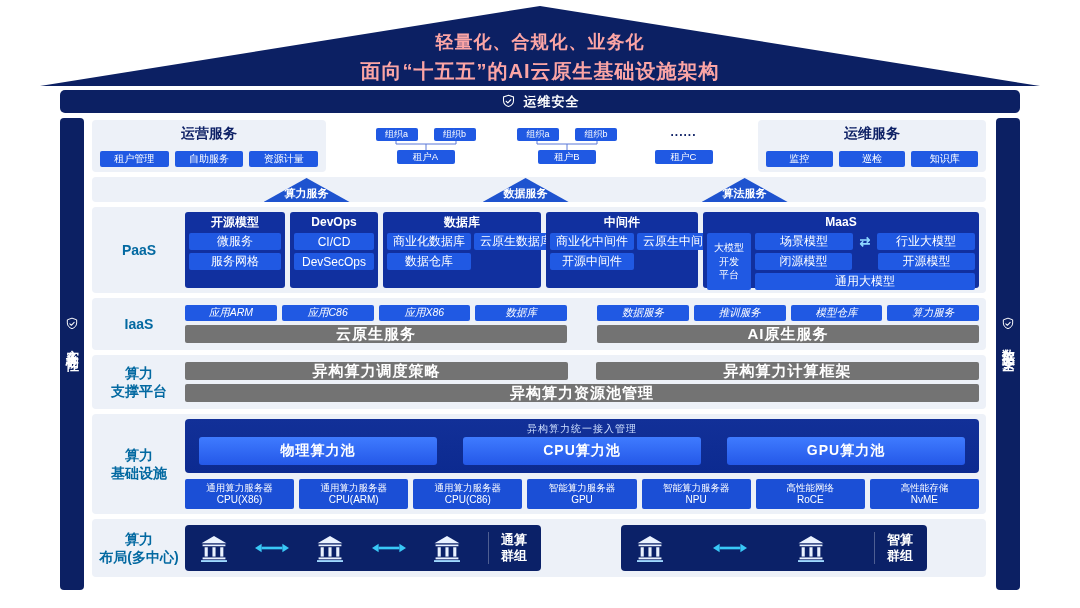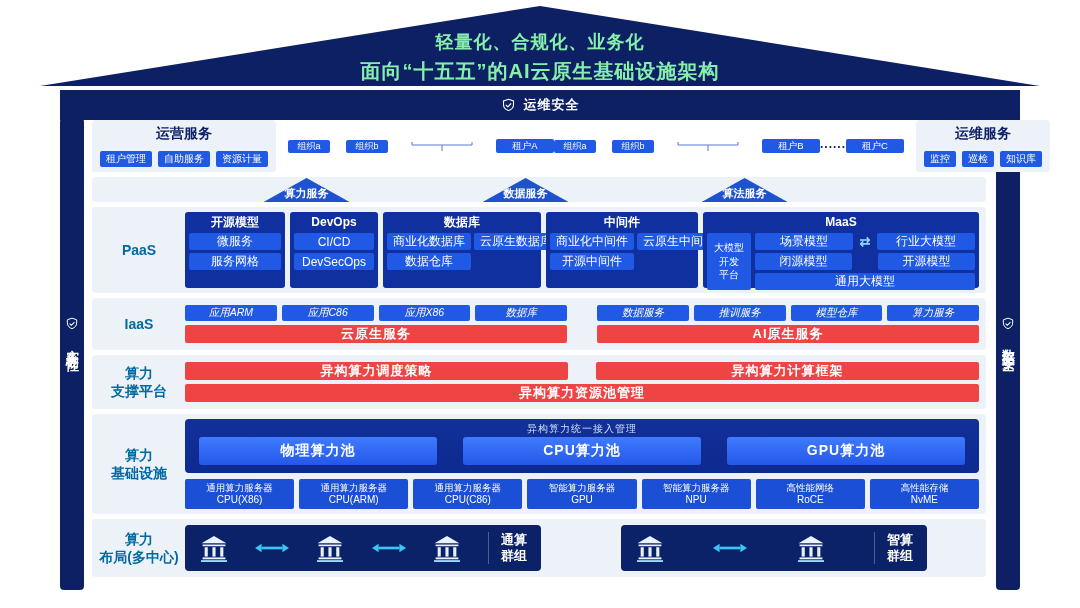--- a/index.html
+++ b/index.html
@@ -7,29 +7,29 @@
     width:1080px;height:608px;position:relative;overflow:hidden;
     background:#ffffff;font-family:"Liberation Sans",sans-serif;
     -webkit-font-smoothing:antialiased;
   }
   .stage{position:absolute;inset:0;}
 
   
   .roof{
     position:absolute;left:40px;top:6px;width:1000px;height:80px;
     background:#0c2063;clip-path:polygon(50% 0,100% 100%,0 100%);
-    color:#86efac;text-align:center;
+    color:#fca5a5;text-align:center;
   }
   .roof-l1{margin-top:24px;font-size:18px;font-weight:bold;letter-spacing:1px;}
   .roof-l2{margin-top:4px;font-size:20px;font-weight:bold;letter-spacing:1px;}
 
   
   .band{
-    position:absolute;left:60px;top:90px;width:960px;height:30px;
-    background:#0c2063;border-radius:0;
+    position:absolute;left:60px;top:90px;width:960px;height:23px;
+    background:#0c2063;border-radius:5px;
     display:flex;align-items:center;justify-content:center;gap:8px;
     color:#fff;font-size:13px;font-weight:bold;letter-spacing:1px;
   }
 
   
   .pillar{
     position:absolute;top:118px;width:24px;height:472px;
     background:#0c2063;border-radius:4px;color:#fff;
     display:flex;flex-direction:column;align-items:center;justify-content:center;
     gap:8px;padding-bottom:40px;box-sizing:border-box;
@@ -48,21 +48,21 @@
   .svc-box.right{width:228px;}
   .svc-title{color:#0e2166;font-weight:bold;font-size:14px;text-align:center;}
   .svc-btns{display:flex;justify-content:space-between;gap:6px;}
   .btn{
     background:#2059e3;color:#fff;border-radius:2px;
     display:flex;align-items:center;justify-content:center;
     font-size:10px;height:16px;padding:0 6px;white-space:nowrap;box-sizing:border-box;
   }
   .svc-btns .btn{flex:1;}
   .tenants{flex:1;display:flex;justify-content:space-evenly;align-items:center;padding:0 4px;}
-  .tree{display:flex;flex-direction:row;align-items:center;}
+  .tree{display:flex;flex-direction:column;align-items:center;}
   .orgs{display:flex;gap:16px;}
   .btn.xs{height:13px;font-size:9px;padding:0 5px;min-width:42px;}
   .btn.tenant{height:14px;font-size:9.5px;min-width:58px;}
   .connector{display:block;height:9px;}
   .dots{color:#0e2166;font-weight:bold;font-size:12px;height:13px;line-height:9px;letter-spacing:1px;}
   .tree .spacer{height:9px;}
 
   
   .arrow-strip{position:relative;height:25px;background:#edf1f8;border-radius:4px;}
   .up-arrow{
@@ -98,21 +98,21 @@
   .harrow{color:#8fd8ff;font-size:13px;font-weight:bold;width:16px;text-align:center;flex:none;}
   .btn.wideb{width:100%;}
 
   
   .iaas-row{height:52px;}
   .iaas-half{flex:1;display:flex;flex-direction:column;gap:4px;justify-content:center;}
   .iaas-half.rgt{margin-left:24px;}
   .iaas-btns{display:flex;gap:5px;font-style:italic;}
   .iaas-btns .btn{flex:1;height:16px;font-size:10.5px;}
   .bar{
-    background:#ef4444;color:#fff;font-weight:bold;font-size:13px;border-radius:2px;
+    background:#737373;color:#fff;font-weight:bold;font-size:15px;border-radius:2px;
     height:18px;display:flex;align-items:center;justify-content:center;letter-spacing:1px;
   }
 
   
   .support-row{height:54px;}
   .support-body{flex:1;display:flex;flex-direction:column;gap:4px;justify-content:center;}
   .sbars{display:flex;gap:28px;}
   .sbars .bar{flex:1;}
 
   

